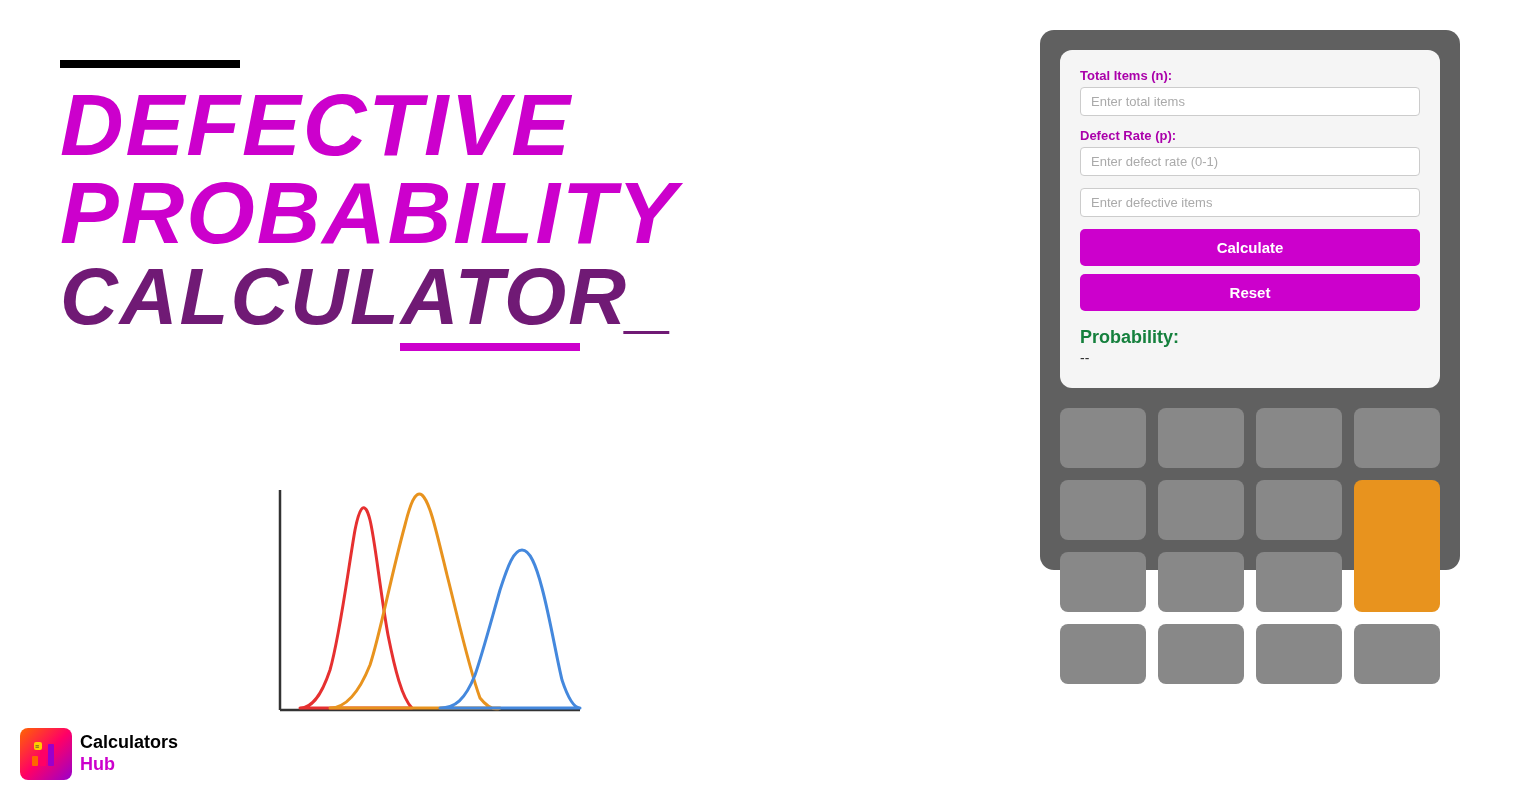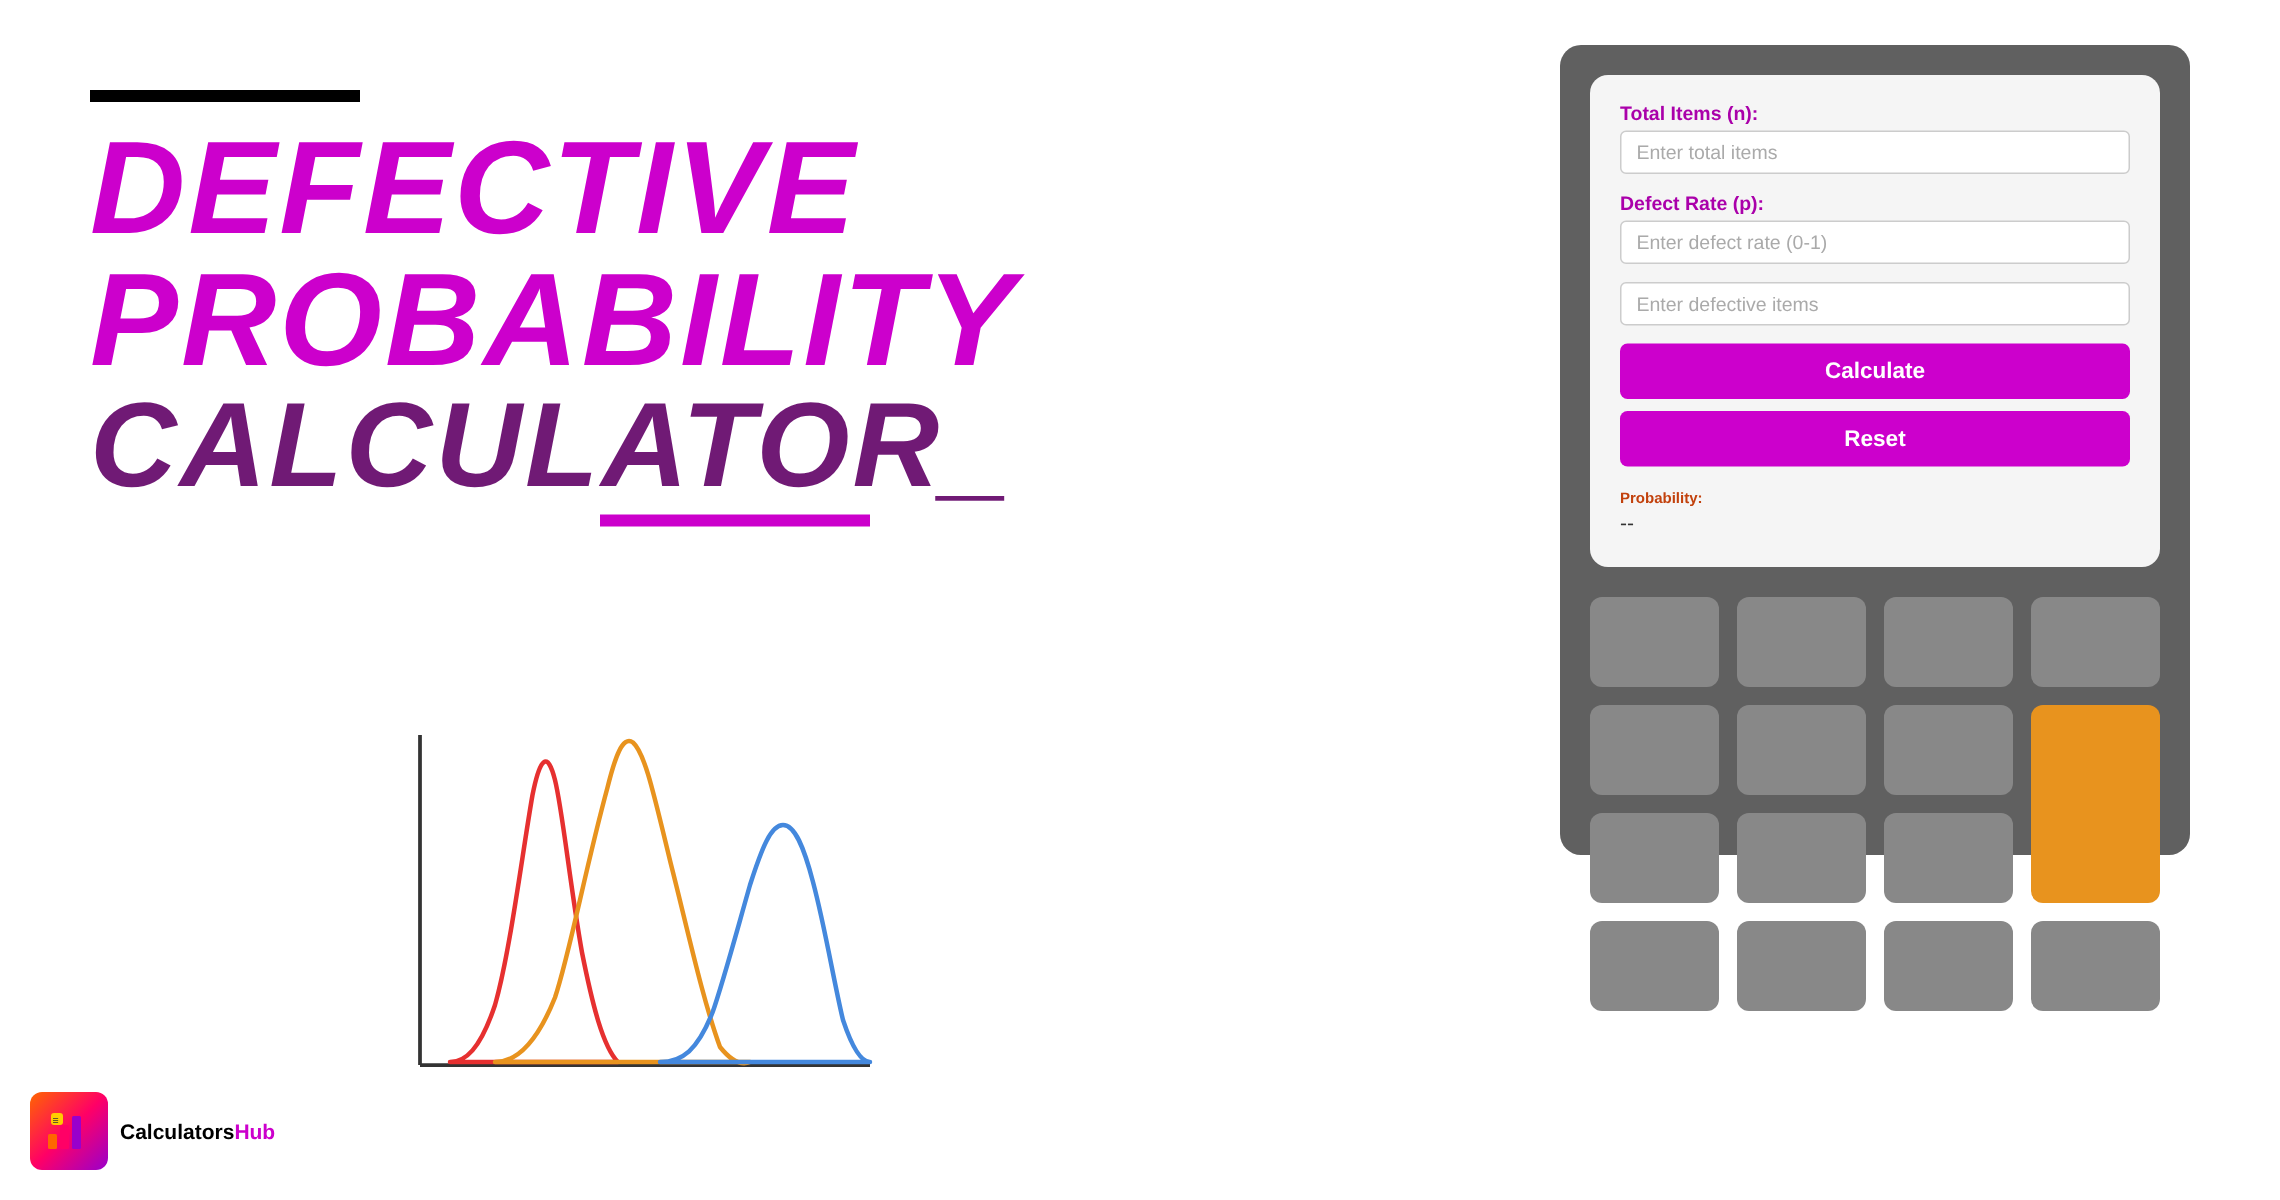--- a/index.html
+++ b/index.html
@@ -89,23 +89,23 @@
       background: linear-gradient(135deg, #ff6600, #ff0066, #9900cc);
       border-radius: 8px;
       display: flex;
       align-items: center;
       justify-content: center;
       font-size: 22px;
     }
 
     .logo-text {
       display: flex;
-      flex-direction: row;
+      flex-direction: column;
       font-weight: bold;
-      font-size: 14px;
+      font-size: 18px;
       color: #000;
       line-height: 1.2;
       justify-content: space-between;
     }
 
     .logo-text span:last-child {
       color: #cc00cc;
     }
 
     
@@ -168,23 +168,23 @@
 
     .btn-calculate {
       background: #cc00cc;
     }
 
     .btn-reset {
       background: #cc00cc;
     }
 
     .result-label {
-      font-size: 10px;
+      font-size: 18px;
       font-weight: 600;
-      color: #c2410c;
+      color: #15803d;
       margin-top: 8px;
     }
 
     .result-value {
       font-size: 14px;
       color: #333;
       margin-top: 2px;
     }
 
     

